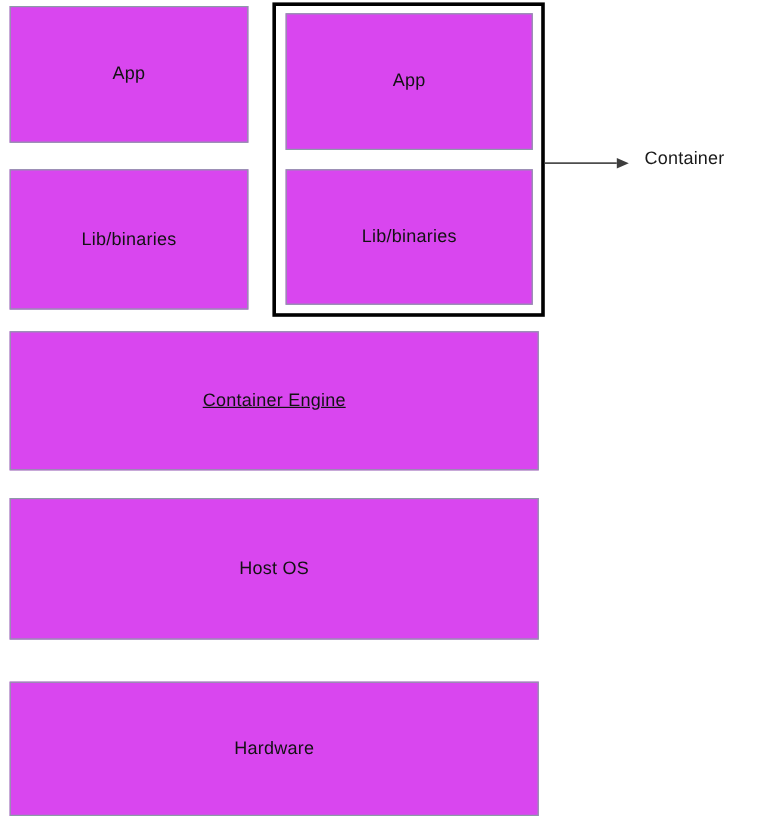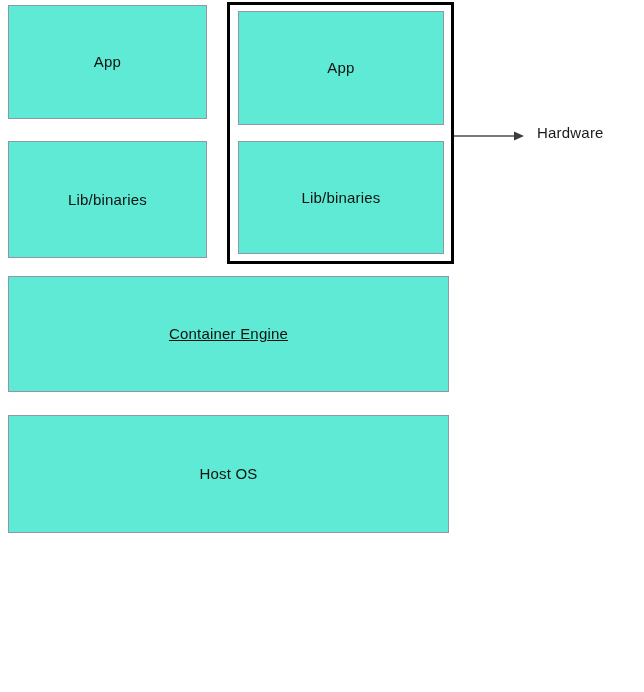--- a/index.html
+++ b/index.html
@@ -23,21 +23,21 @@
     top: 0;
     width: 644px;
     height: 692px;
     background: #ffffff;
   }
 
   
   .box {
     position: absolute;
     box-sizing: border-box;
-    background: #5eead4;
+    background: #d946ef;
     border: 1px solid #8d99a8;
     display: flex;
     align-items: center;
     justify-content: center;
     color: #121212;
     font-size: 15px;
     line-height: 1.2;
     letter-spacing: 0.2px;
     text-align: left;
     user-select: none;
@@ -105,20 +105,21 @@
 
   <div class="box lib-right">Lib/binaries</div>
 
   <div class="annotation-arrow">
     <svg width="78" height="36" viewBox="0 0 78 36">
       <line x1="2" y1="18" x2="62" y2="18" stroke="#4d4d4d" stroke-width="1.4"></line>
       <polygon points="62,13.6 72,18 62,22.4" fill="#3d3d3d"></polygon>
     </svg>
   </div>
 
-  <div class="annotation-label">Hardware</div>
+  <div class="annotation-label">Container</div>
 
   <div class="box engine">Container Engine</div>
 
   <div class="box host-os">Host OS</div>
 
+  <div class="box hardware">Hardware</div>
 
 </div>
 
 </body></html>

